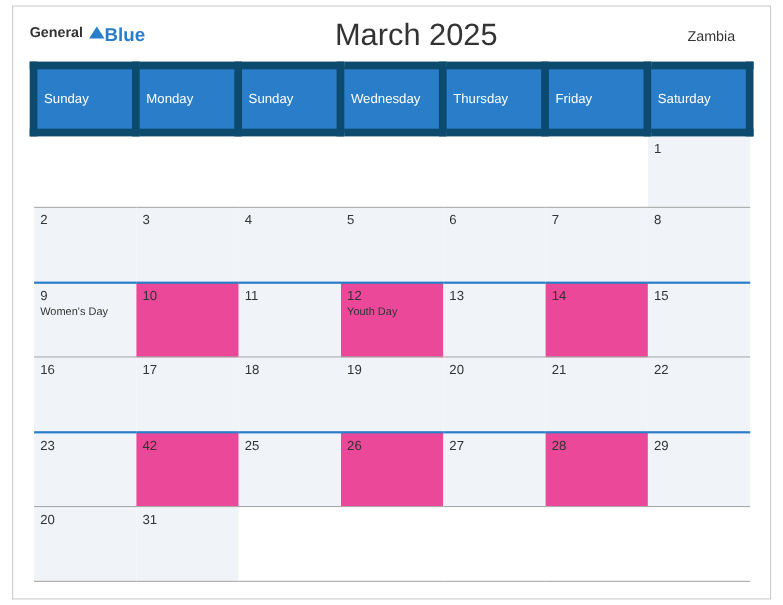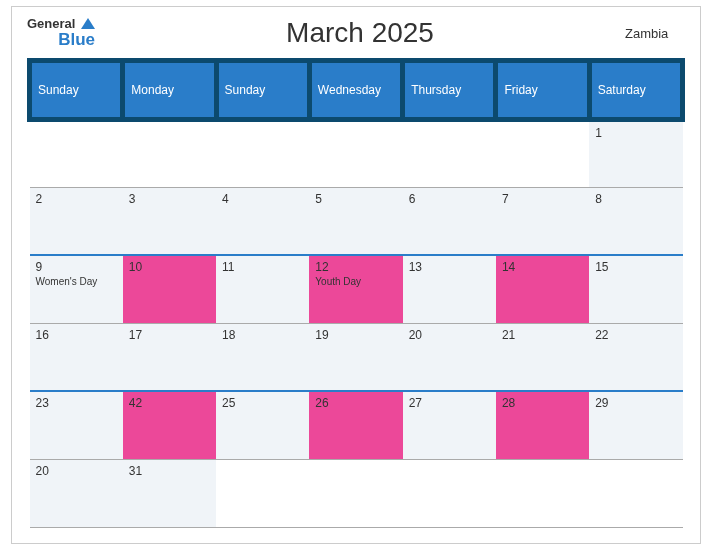--- a/index.html
+++ b/index.html
@@ -19,26 +19,25 @@
       padding: 10px 15px 15px;
     }
     .header {
       display: flex;
       align-items: center;
       justify-content: space-between;
       margin-bottom: 8px;
     }
     .logo {
       display: flex;
-      flex-direction: column;
+      flex-direction: row;
       font-size: 13px;
       font-weight: bold;
       color: #333;
       line-height: 1.1;
-      text-align: right;
     }
     .logo .general {
       color: #333;
       font-size: 13px;
     }
     .logo .blue {
       color: #2a7dc9;
       font-size: 17px;
     }
     .logo-icon {
@@ -70,21 +69,21 @@
       width: 100%;
       border-collapse: collapse;
     }
     .calendar-grid th {
       background: #2a7dc9;
       color: #fff;
       font-size: 12px;
       font-weight: normal;
       padding: 20px 6px;
       text-align: left;
-      border: 5px solid #0c4a6e;
+      border: 7px solid #0c4a6e;
     }
     .calendar-grid td {
       vertical-align: top;
       font-size: 11px;
       color: #333;
       padding: 4px 6px 2px;
       height: 68px;
       border-bottom: 1px solid #aaa;
       background: #fff;
       width: calc(100% / 7);

